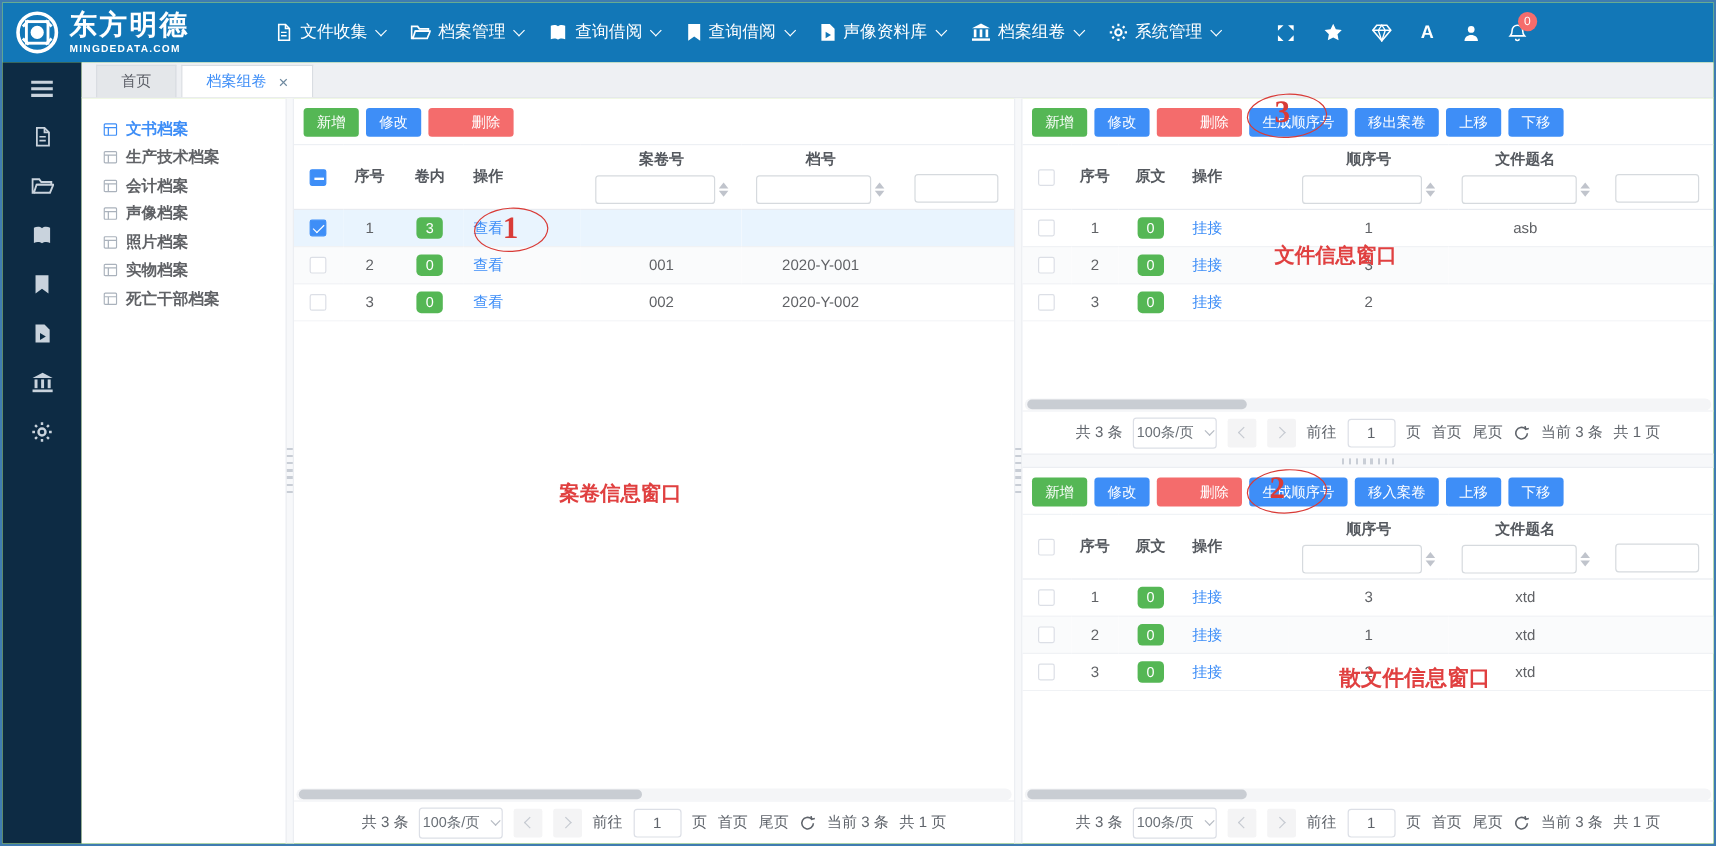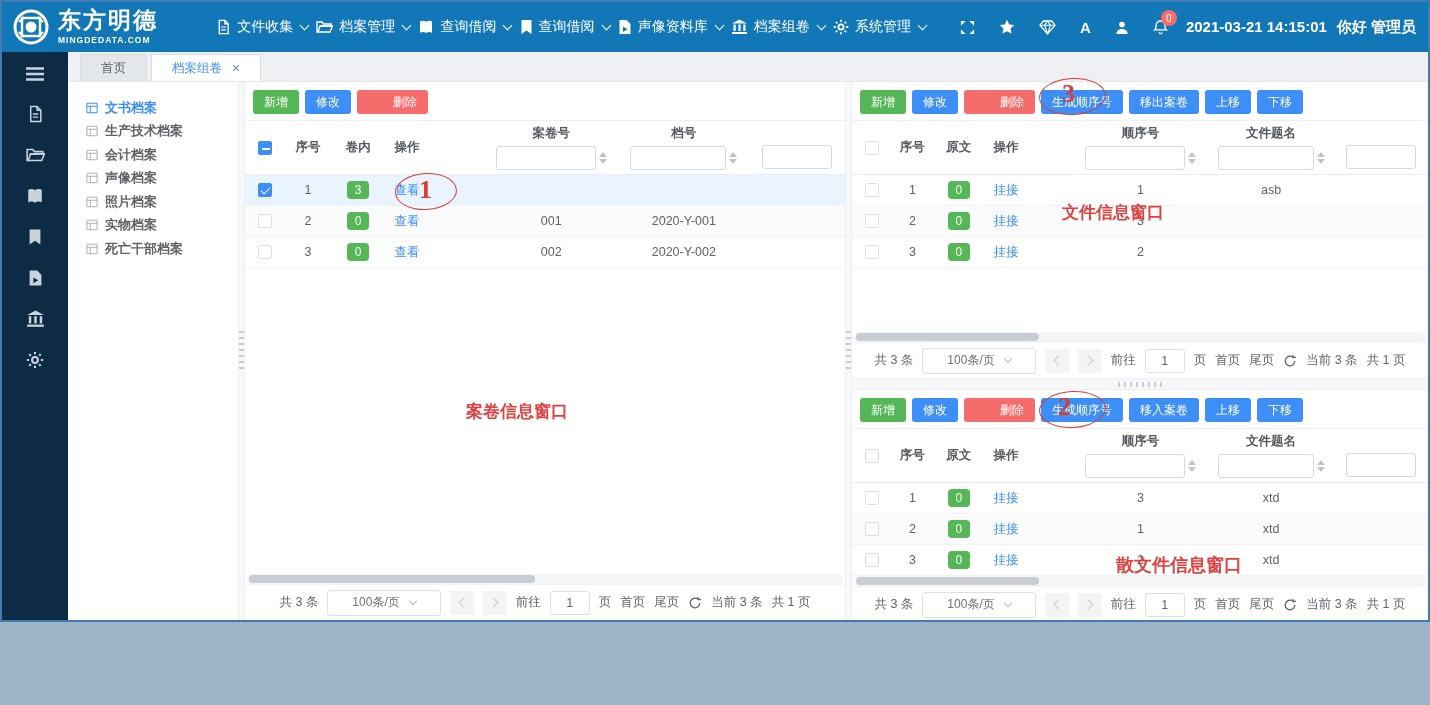--- a/index.html
+++ b/index.html
@@ -1,18 +1,18 @@
 <!DOCTYPE html>
 <html><head>
 <meta charset="utf-8">
 <style>
   * { box-sizing: border-box; margin: 0; padding: 0; }
   html,body { margin:0; background:#9db4c8; }
   body { font-family: "Liberation Sans", sans-serif; }
-  .window { width:1430px; height:622px; background:#bef264; border:2px solid #3f7cb1; position:relative; overflow:hidden; display:flex; flex-direction:column; }
+  .window { width:1430px; height:705px; background:#bef264; border:2px solid #3f7cb1; position:relative; overflow:hidden; display:flex; flex-direction:column; }
 
   
   .topnav { height:50px; background:#1277b7; display:flex; align-items:center; color:#fff; flex:0 0 50px; padding:0 12px 0 10px; }
   .logo { display:flex; align-items:center; gap:8px; min-width:196px; }
   .logo-title { font-size:23px; font-weight:bold; letter-spacing:2px; line-height:1; }
   .logo-sub { font-size:8.5px; font-weight:bold; letter-spacing:1px; margin-top:3px; }
   .nav-menus { flex:1; display:flex; justify-content:space-evenly; align-items:center; max-width:830px; }
   .nav-item { display:flex; align-items:center; gap:6px; font-size:14px; cursor:pointer; white-space:nowrap; }
   .chev { width:7px; height:7px; border-right:1.5px solid #fff; border-bottom:1.5px solid #fff; transform:rotate(45deg); margin-top:-4px; margin-left:2px; }
   .nav-actions { display:flex; align-items:center; gap:24px; margin-left:26px; }
@@ -81,21 +81,21 @@
 
   .badge { display:inline-block; min-width:22px; background:#55b755; color:#fff; border-radius:4px; font-size:12px; padding:3px 0; line-height:1; }
   .lnk { color:#3e8ef7; cursor:pointer; text-decoration:none; }
 
   .spacer { flex:1; }
   .hscroll { height:10px; margin:0 2px; background:#f4f5f7; border-radius:5px; flex:0 0 10px; position:relative; }
   .hscroll .thumb { position:absolute; top:1px; bottom:1px; left:2px; border-radius:4px; background:#c9cdd3; }
   .thumb.w48 { width:48%; } .thumb.w32 { width:32%; }
 
   .pager { height:36px; flex:0 0 36px; display:flex; align-items:center; justify-content:center; gap:9px; font-size:12.5px; color:#5f646b; border-top:1px solid #f0f2f5; white-space:nowrap; }
-  .psize { height:26px; border:1px solid #dcdfe6; border-radius:3px; padding:0 24px; display:flex; align-items:center; gap:10px; font-size:12px; color:#6a7077; cursor:pointer; }
+  .psize { height:26px; border:1px solid #dcdfe6; border-radius:3px; padding:0 2px; display:flex; align-items:center; gap:10px; font-size:12px; color:#6a7077; cursor:pointer; }
   .chev-g { width:6px; height:6px; border-right:1.3px solid #b7bcc4; border-bottom:1.3px solid #b7bcc4; transform:rotate(45deg); margin-top:-3px; }
   .pbtn { width:24px; height:24px; background:#f4f4f5; border-radius:2px; display:flex; align-items:center; justify-content:center; cursor:pointer; }
   .pbtn i { width:7px; height:7px; border-left:1.6px solid #c6cad1; border-bottom:1.6px solid #c6cad1; display:block; }
   .pbtn i.prev { transform:rotate(45deg); margin-left:3px; }
   .pbtn i.next { transform:rotate(-135deg); margin-right:3px; }
   .pinput { width:40px; height:24px; border:1px solid #dcdfe6; border-radius:3px; text-align:center; font-size:12.5px; color:#5f646b; font-family:inherit; }
   .plink { cursor:pointer; }
 
   
   .taskbar { height:15px; flex:0 0 15px; background:#222c37; display:flex; align-items:center; position:relative; }
@@ -233,24 +233,20 @@
         </span>
       <span class="act">
         <svg width="15" height="16" viewBox="0 0 16 16">
             <path d="M8 1.6a4.7 4.7 0 0 1 4.7 4.7c0 3.2 1 4.3 1.6 4.8H1.7c.6-.5 1.6-1.6 1.6-4.8A4.7 4.7 0 0 1 8 1.6z" fill="none" stroke="#fff" stroke-width="1.4"></path>
             <path d="M6.4 13.6a1.6 1.6 0 0 0 3.2 0" fill="none" stroke="#fff" stroke-width="1.3"></path>
           </svg>
         <span class="bell-badge">0</span>
       </span>
     </div>
 
-    <div class="nav-time">
-      <span>2021-03-21 14:15:01</span>
-      <span>你好 管理员</span>
-    </div>
   </div>
 
   <div class="app-body">
 
     <div class="iconbar">
       <span class="ic">
           <svg width="20" height="16" viewBox="0 0 20 16">
             <path d="M1 2.5h18M1 8h18M1 13.5h18" stroke="#d9e2ea" stroke-width="2.6"></path>
           </svg>
         </span>

